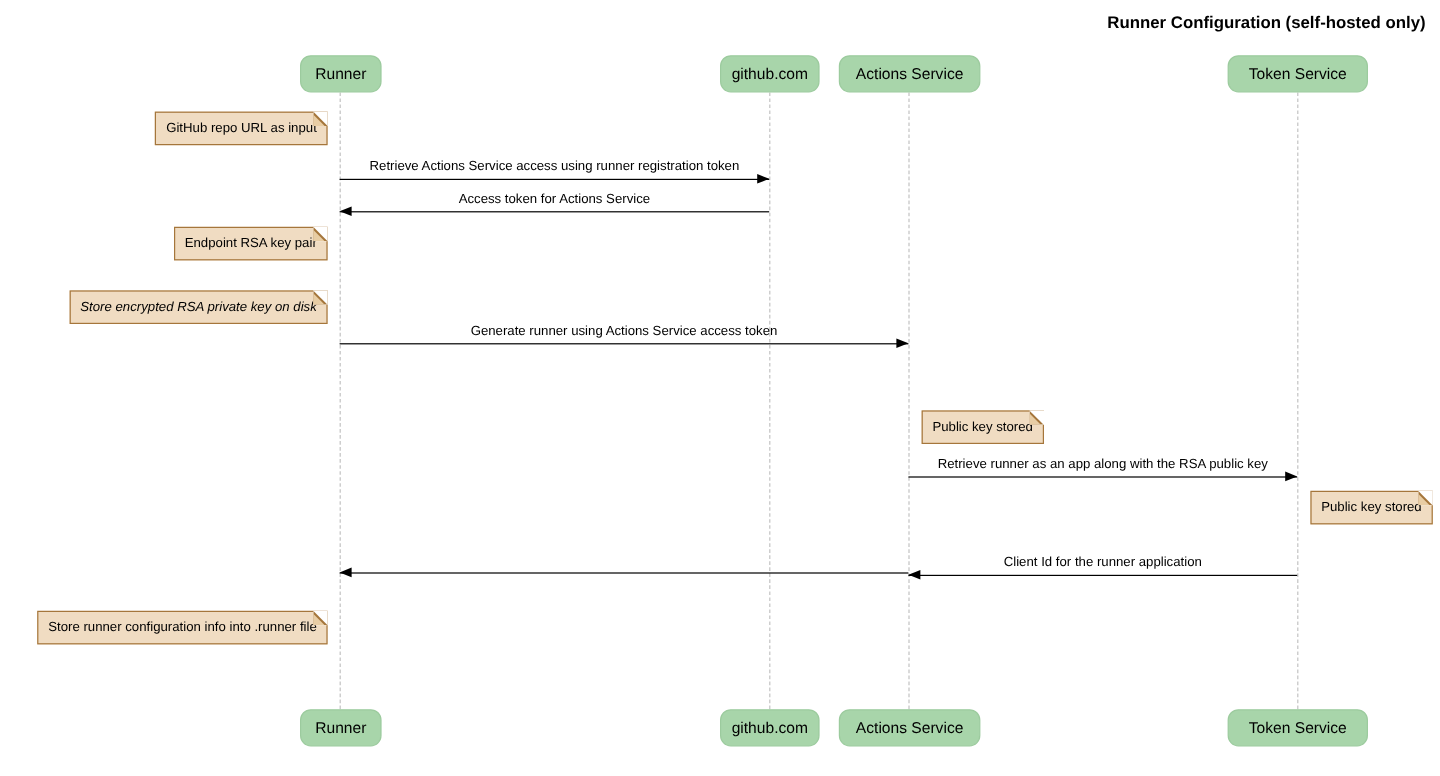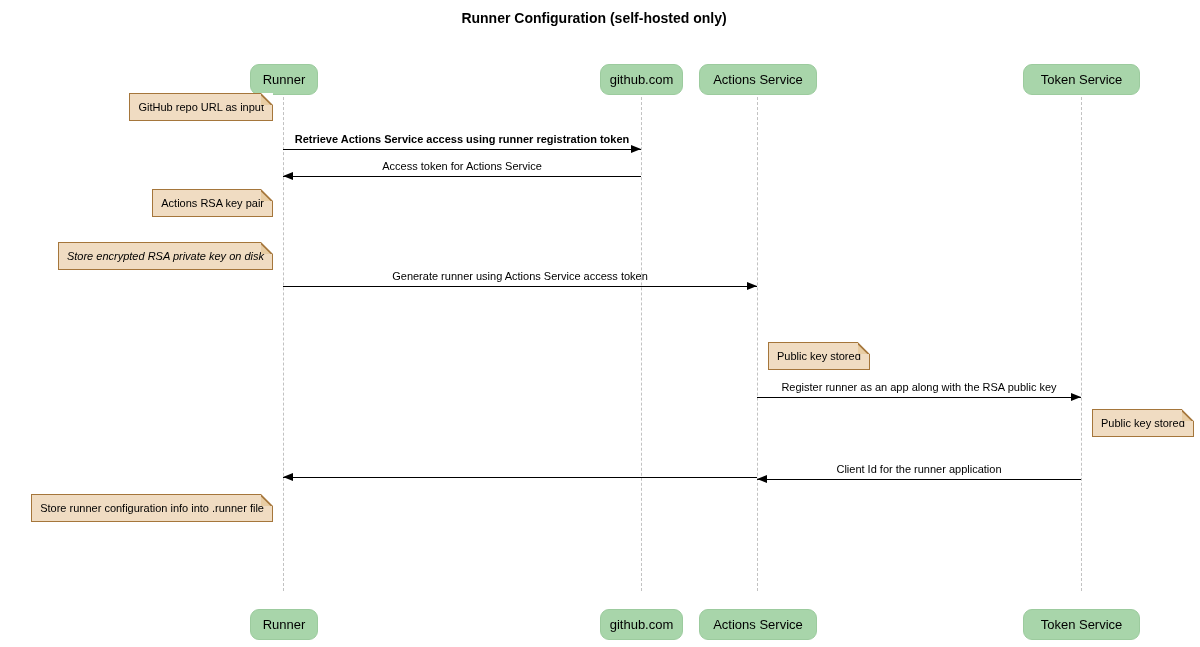--- a/index.html
+++ b/index.html
@@ -13,32 +13,32 @@
     --text:#000000;
     --background:#FFFFFF;
   }
   html,body{margin:0;padding:0;}
   body{background:#fff;}
   .canvas{
     position:relative;width:1200px;height:647px;background:var(--background);
     overflow:hidden;font-family:"Liberation Sans",sans-serif;color:var(--text);
   }
   .title{
-    position:absolute;top:10px;left:0;width:1188px;text-align:center;
+    position:absolute;top:10px;left:0;width:1188px;text-align:right;
     font-size:14px;font-weight:bold;white-space:nowrap;
   }
   .lifeline{
     position:absolute;top:77px;height:514px;width:0;
     border-left:1px dashed var(--lifeline);
   }
   .actor{
     position:absolute;height:31px;box-sizing:border-box;
     background:var(--actor-fill);border:1px solid var(--actor-border);
     border-radius:9px;display:flex;align-items:center;justify-content:center;
-    font-size:13px;white-space:nowrap;margin-top:18px;
+    font-size:13px;white-space:nowrap;
   }
   .note{
     position:absolute;box-sizing:border-box;
     background:var(--note-fill);border:1px solid var(--note-border);
     font-size:11px;line-height:13px;padding:7px 8px 6px 8px;white-space:nowrap;
   }
   .fold{position:absolute;top:-1px;right:-1px;width:12px;height:12px;background:var(--background);}
   .fold::before{content:"";position:absolute;inset:0;background:var(--note-border);
     clip-path:polygon(0 0,100% 100%,0 100%);}
   .fold::after{content:"";position:absolute;inset:0;background:var(--note-fold);
@@ -82,21 +82,21 @@
   <div class="actor" style="left:600px;top:591px;width:83px;">
       <span>github.com</span>
     </div>
   <div class="actor" style="left:699px;top:591px;width:118px;">
       <span>Actions Service</span>
     </div>
   <div class="actor" style="left:1023px;top:591px;width:117px;">
       <span>Token Service</span>
     </div>
 
-  <div class="msg" style="left:283px;top:133px;width:358px;font-weight:bold;">
+  <div class="msg" style="left:283px;top:133px;width:358px;">
     <div class="msg-label">Retrieve Actions Service access using runner registration token</div>
     <div class="msg-line">
         <span class="arrowhead right"></span>
       </div>
   </div>
 
   <div class="msg" style="left:283px;top:160px;width:358px;">
     <div class="msg-label">Access token for Actions Service</div>
     <div class="msg-line">
         <span class="arrowhead left"></span>
@@ -104,39 +104,39 @@
   </div>
 
   <div class="msg" style="left:283px;top:270px;width:474px;">
     <div class="msg-label">Generate runner using Actions Service access token</div>
     <div class="msg-line">
         <span class="arrowhead right"></span>
       </div>
   </div>
 
   <div class="msg" style="left:757px;top:381px;width:324px;">
-    <div class="msg-label">Register runner as an app along with the RSA public key</div>
+    <div class="msg-label">Retrieve runner as an app along with the RSA public key</div>
     <div class="msg-line">
         <span class="arrowhead right"></span>
       </div>
   </div>
 
   <div class="msg" style="left:757px;top:450px;width:324px;margin-top:13px;">
     <div class="msg-label">Client Id for the runner application</div>
     <div class="msg-line">
         <span class="arrowhead left"></span>
       </div>
   </div>
 
   <div class="msg" style="left:283px;top:477px;width:474px;">
     <div class="msg-line">
         <span class="arrowhead left"></span>
       </div>
   </div>
 
   <div class="note" style="right:927px;top:93px;text-align:center;"><span class="fold"></span><span>GitHub repo URL as input</span></div>
-  <div class="note" style="right:927px;top:189px;"><span class="fold"></span><span>Actions RSA key pair</span></div>
+  <div class="note" style="right:927px;top:189px;"><span class="fold"></span><span>Endpoint RSA key pair</span></div>
   <div class="note" style="right:927px;top:242px;font-style:italic;"><span class="fold"></span><span>Store encrypted RSA private key on disk</span></div>
   <div class="note" style="left:768px;top:342px;"><span class="fold"></span><span>Public key stored</span></div>
   <div class="note" style="left:1092px;top:409px;"><span class="fold"></span><span>Public key stored</span></div>
-  <div class="note" style="right:927px;top:494px;"><span class="fold"></span><span>Store runner configuration info into .runner file</span></div>
+  <div class="note" style="right:927px;top:509px;"><span class="fold"></span><span>Store runner configuration info into .runner file</span></div>
 
 </div>
 
 </body></html>

